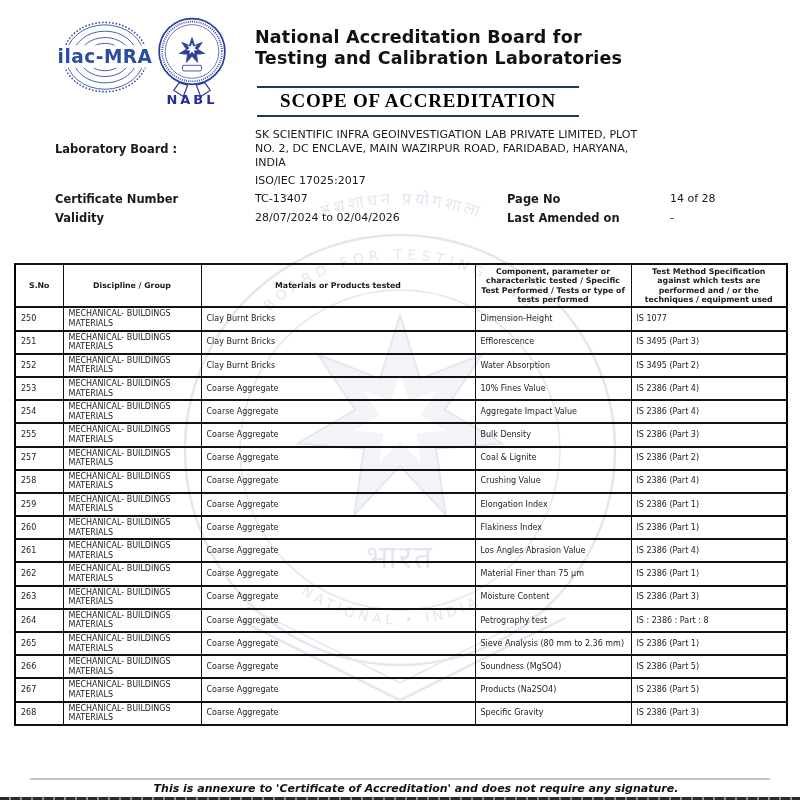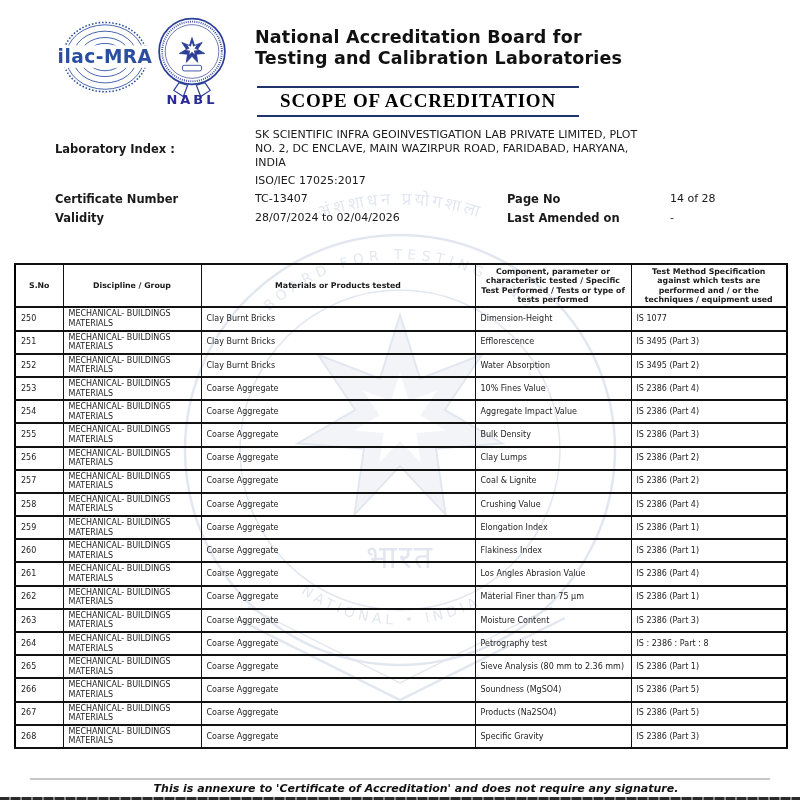--- a/index.html
+++ b/index.html
@@ -124,21 +124,21 @@
 
     <div class="org-title">
       <div>National Accreditation Board for</div>
       <div>Testing and Calibration Laboratories</div>
     </div>
 
     <div class="scope-box">SCOPE OF ACCREDITATION</div>
   </div>
 
   <div class="info">
-    <div class="lbl vcenter">Laboratory Index :</div>
+    <div class="lbl vcenter">Laboratory Board :</div>
     <div class="val span3">SK SCIENTIFIC INFRA GEOINVESTIGATION LAB PRIVATE LIMITED, PLOT
 NO. 2, DC ENCLAVE, MAIN WAZIRPUR ROAD, FARIDABAD, HARYANA,
 INDIA</div>
 
     <div class="val span3">ISO/IEC 17025:2017</div>
 
     <div class="lbl">Certificate Number</div>
     <div class="val">TC-13407</div>
     <div class="lbl">Page No</div>
     <div class="val">14 of 28</div>
@@ -210,27 +210,20 @@
     </tr>
 
     <tr>
       <td>255</td>
       <td>MECHANICAL- BUILDINGS MATERIALS</td>
       <td>Coarse Aggregate</td>
       <td>Bulk Density</td>
       <td>IS 2386 (Part 3)</td>
     </tr>
 
-    <tr>
-      <td>256</td>
-      <td>MECHANICAL- BUILDINGS MATERIALS</td>
-      <td>Coarse Aggregate</td>
-      <td>Clay Lumps</td>
-      <td>IS 2386 (Part 2)</td>
-    </tr>
 
     <tr>
       <td>257</td>
       <td>MECHANICAL- BUILDINGS MATERIALS</td>
       <td>Coarse Aggregate</td>
       <td>Coal &amp; Lignite</td>
       <td>IS 2386 (Part 2)</td>
     </tr>
 
     <tr>

